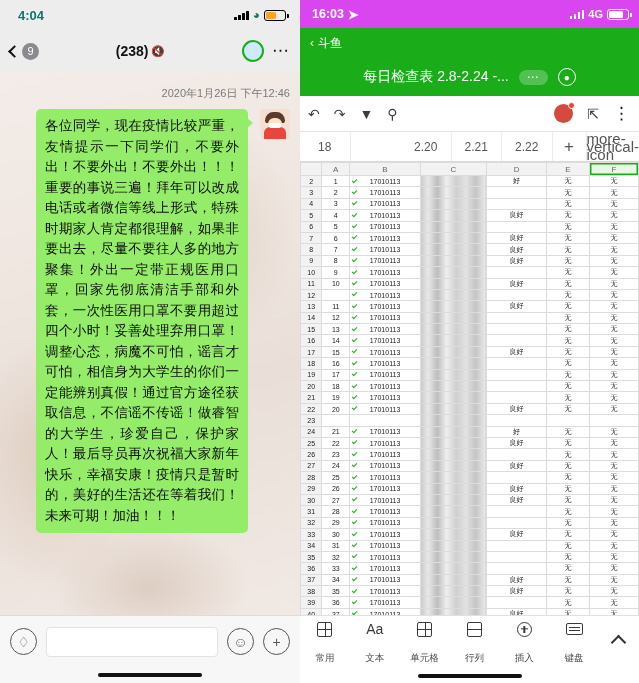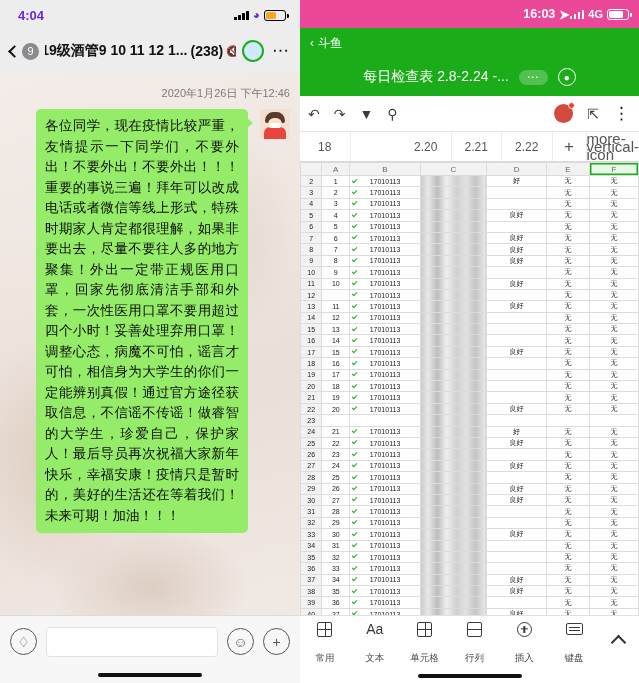--- a/index.html
+++ b/index.html
@@ -15,21 +15,21 @@
     width: 300px; height: 683px;
     position: relative;
     background: #ededed;
     display: flex; flex-direction: column;
     overflow: hidden;
   }
   .status-bar {
     height: 30px;
     display: flex; align-items: center; justify-content: space-between;
     padding: 0 14px 0 18px;
-    font-size: 13px; font-weight: bold; color: #6d28d9;
+    font-size: 13px; font-weight: bold; color: #0f766e;
     background: #ededed;
   }
   .status-right { display: flex; align-items: center; gap: 4px; }
   .sig-bars { display: flex; align-items: flex-end; gap: 1.5px; height: 10px; }
   .sig-bars i { display: block; width: 2.5px; background: #000; border-radius: .5px; }
   .sig-bars i:nth-child(1){height:3px}
   .sig-bars i:nth-child(2){height:5px}
   .sig-bars i:nth-child(3){height:7px}
   .sig-bars i:nth-child(4){height:9px}
   .wifi-ico { font-size: 12px; line-height: 1; }
@@ -132,22 +132,22 @@
     display: flex; align-items: center; justify-content: center;
   }
   .home-ind span { width: 104px; height: 4px; border-radius: 2px; background: #111; }
 
   
   .phone-right {
     width: 339px; height: 683px; position: relative;
     display: flex; flex-direction: column; background: #fff; overflow: hidden;
   }
   .r-status {
-    height: 28px; background: #ec4899; color: #fff;
-    display: flex; align-items: center; justify-content: flex-end;
+    height: 28px; background: #d946ef; color: #fff;
+    display: flex; align-items: center; justify-content: space-between;
     padding: 0 10px 0 12px; font-size: 12.5px; font-weight: bold;
   }
   .r-status .left { display: flex; align-items: center; gap: 4px; }
   .r-status .right { display: flex; align-items: center; gap: 4px; font-size: 11px; }
   .sig-bars-w i { background: #fff; }
   .battery-w { border-color: #fff; }
   .battery-w::after { background: #fff; }
   .battery-w .lvl { background: #fff; width: 80%; }
 
   .r-appbar {
@@ -269,21 +269,20 @@
         </div>
     </div>
   </div>
 
   <div class="nav-bar">
     <div class="nav-back">
       <span class="chev-left"></span>
       <span class="unread-pill">9</span>
     </div>
     <div class="nav-title">
-      <span>19级酒管9 10 11 12 1...</span>
       <span>(238)</span>
       <span class="mute-ico">🔇</span>
     </div>
     <div class="nav-right">
       <div class="avatar-circle"></div>
       <div class="dots">⋯</div>
     </div>
   </div>
 
   <div class="chat-area">

